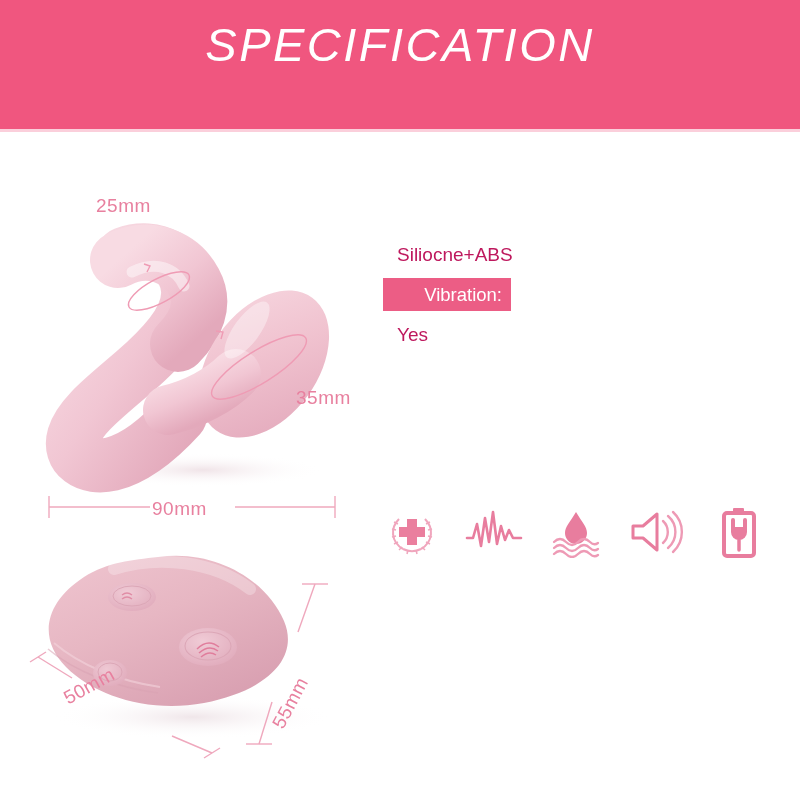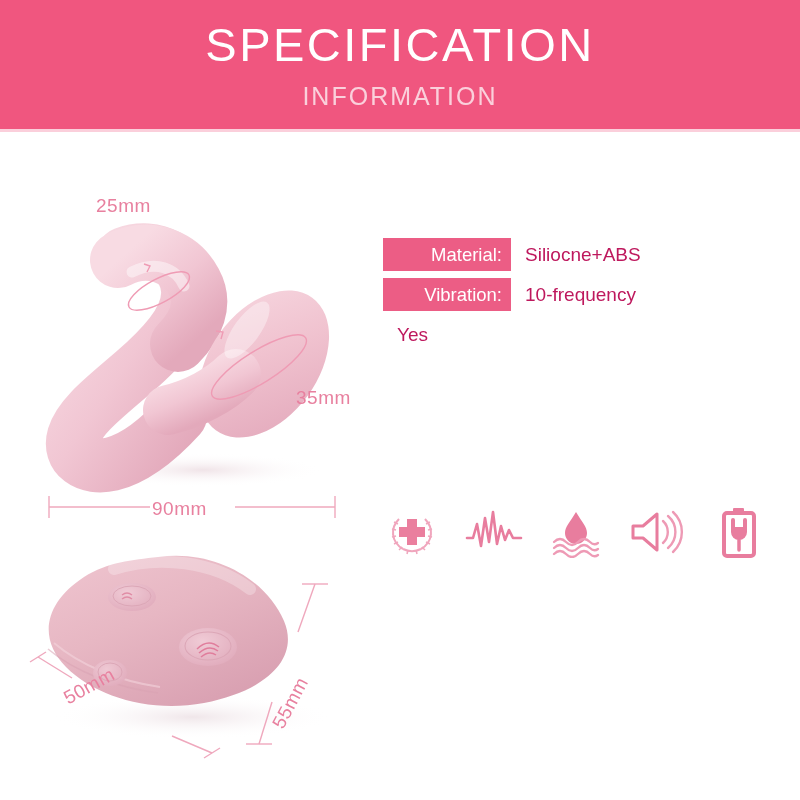--- a/index.html
+++ b/index.html
@@ -40,20 +40,21 @@
     left: 0;
     top: 20px;
     width: 800px;
     text-align: center;
     color: #ffffff;
     font-size: 47px;
     letter-spacing: 2.5px;
     font-weight: 400;
     line-height: 1.05;
     white-space: nowrap;
+    font-style: italic;
   }
   .banner-subtitle {
     position: absolute;
     left: 0;
     top: 82px;
     width: 800px;
     text-align: center;
     color: #ffffff;
     opacity: .72;
     font-size: 25px;
@@ -159,21 +160,20 @@
   }
 </style>
 </head>
 <body>
 
 <div class="page">
 
   <div class="banner"></div>
   <div class="banner-underline"></div>
   <div class="banner-title">SPECIFICATION</div>
-  <div class="banner-subtitle">INFORMATION</div>
 
   <div class="product-top">
     <svg width="340" height="310" viewBox="0 0 340 310">
       <defs>
         <linearGradient id="gBody" x1="0" y1="0" x2="1" y2="1">
           <stop offset="0%" stop-color="#f7d7e0"></stop>
           <stop offset="45%" stop-color="#f0c2cf"></stop>
           <stop offset="100%" stop-color="#e2a7ba"></stop>
         </linearGradient>
         <linearGradient id="gArm" x1="0.1" y1="0" x2="0.9" y2="1">
@@ -300,27 +300,25 @@
     <line x1="75" y1="6" x2="58" y2="54" stroke="#efa8bd" stroke-width="1.4"></line>
     <line x1="32" y1="124" x2="19" y2="166" stroke="#efa8bd" stroke-width="1.4"></line>
   </svg>
 
   <div class="dim dim-50">50mm</div>
   <div class="dim dim-55">55mm</div>
 
   <div class="spec-table">
 
     <div class="spec-row">
-      <div class="spec-label">Material:</div>
       <div class="spec-value">Siliocne+ABS</div>
     </div>
 
     <div class="spec-row">
       <div class="spec-label">Vibration:</div>
-      <div class="spec-value">10-frequency</div>
     </div>
 
     <div class="spec-row">
       <div class="spec-value">Yes</div>
     </div>
 
     <div class="spec-row">
     </div>
 
 

